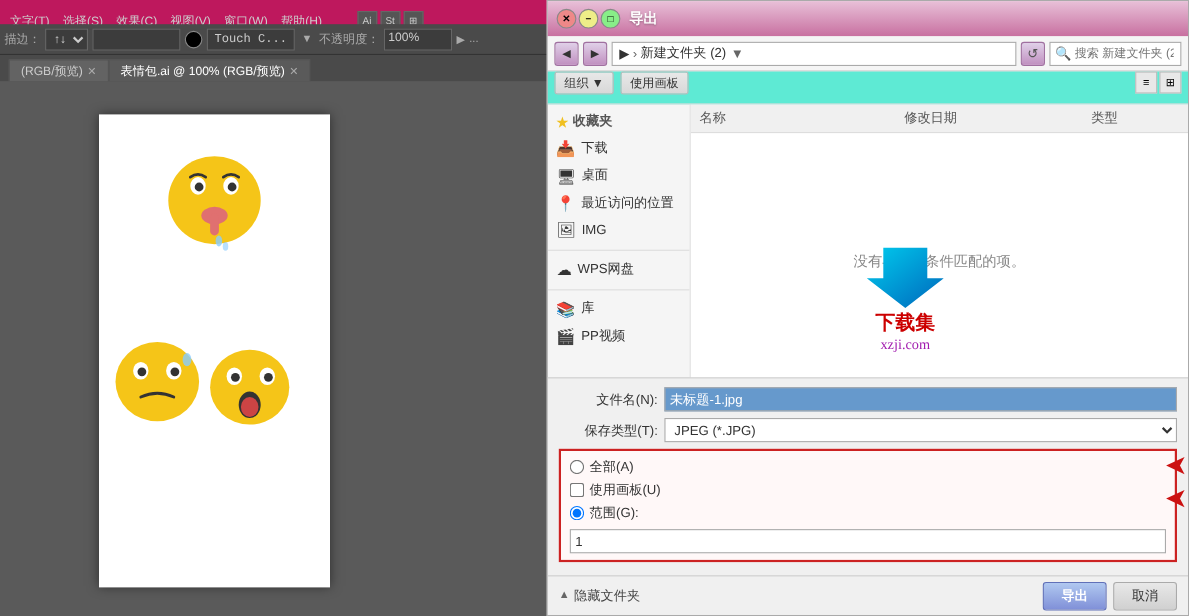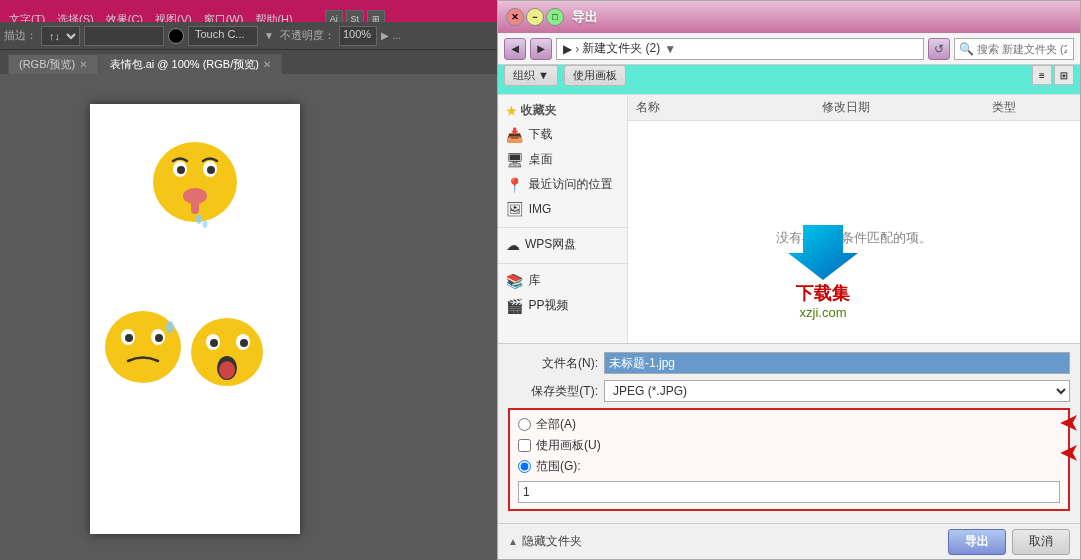--- a/index.html
+++ b/index.html
@@ -54,30 +54,30 @@
       height: 20px;
     }
     .toolbar-brush-display {
       background: #3c3c3c;
       border: 1px solid #666;
       color: #ccc;
       font-size: 11px;
       padding: 1px 6px;
       height: 20px;
       min-width: 70px;
-      display: flex; 
+      display: flex; align-items: center; font-family: Liberation Mono, monospace;
     }
     .toolbar-opacity {
       background: #3c3c3c;
       border: 1px solid #666;
       color: #ccc;
       font-size: 11px;
       padding: 1px 3px;
       height: 20px;
-      width: 38px;
+      width: 62px;
     }
     .color-circle {
       width: 16px; height: 16px;
       background: #000;
       border-radius: 50%;
       border: 1px solid #888;
       flex-shrink: 0;
     }
 
     
@@ -630,21 +630,21 @@
         <svg width="70" height="55" viewBox="0 0 70 55">
           <defs>
             <linearGradient id="dlGrad" x1="0%" y1="0%" x2="100%" y2="100%">
               <stop offset="0%" style="stop-color:#00ccee;stop-opacity:1"></stop>
               <stop offset="100%" style="stop-color:#0066bb;stop-opacity:1"></stop>
             </linearGradient>
           </defs>
           <polygon points="15,0 55,0 55,28 70,28 35,55 0,28 15,28" fill="url(#dlGrad)"></polygon>
         </svg>
         <div style="font-size:18px;font-weight:bold;color:#cc0000;line-height:1.2;">下载集</div>
-        <div style="font-size:13px;color:#4d7c0f;">xzji.com</div>
+        <div style="font-size:13px;color:#a21caf;font-family:Liberation Serif, serif;">xzji.com</div>
       </div>
     </div>
   </div>
 
   <div class="dialog-form">
     <div class="form-row">
       <span class="form-label">文件名(N):</span>
       <input class="form-input highlighted" type="text" value="未标题-1.jpg" style="">
     </div>
     <div class="form-row">

